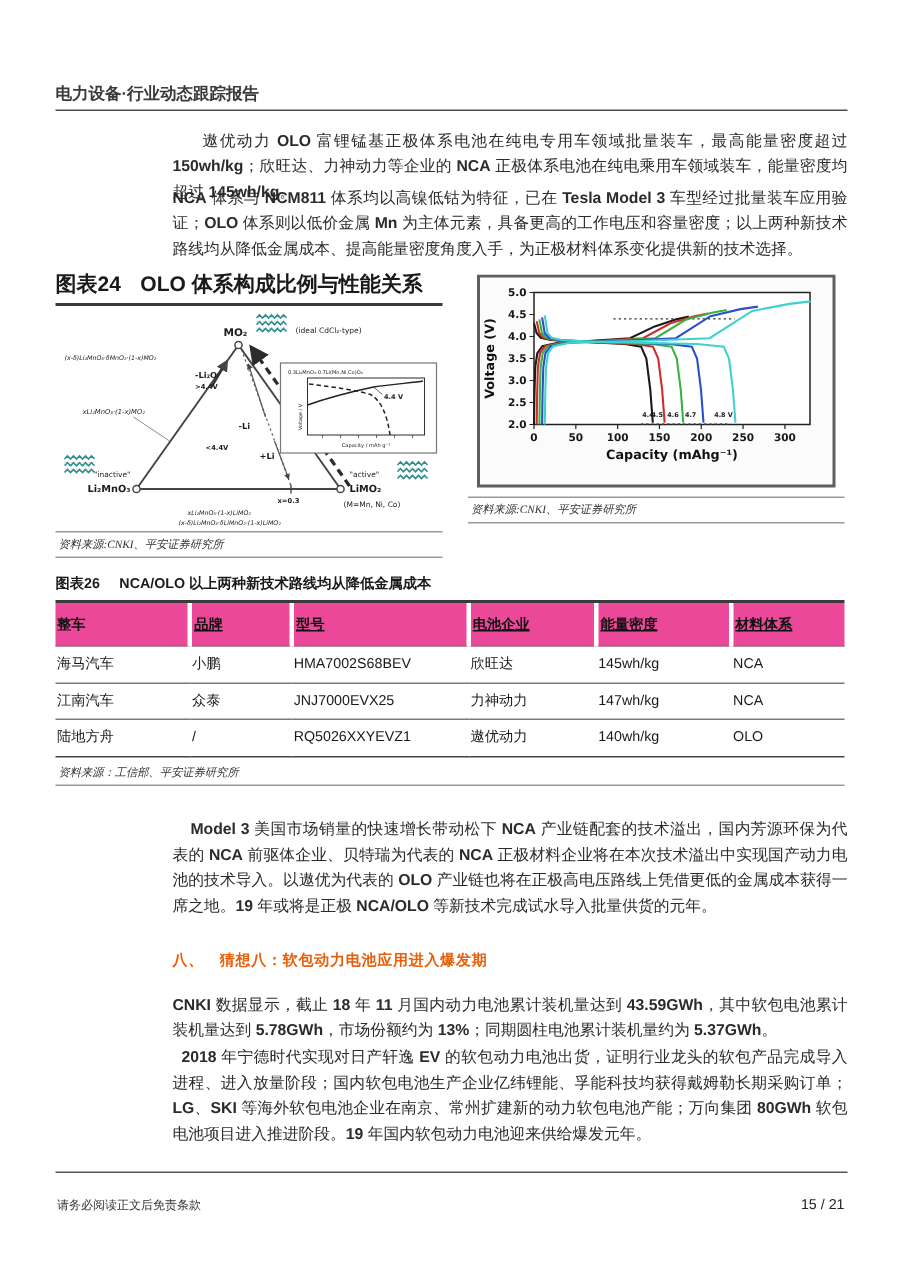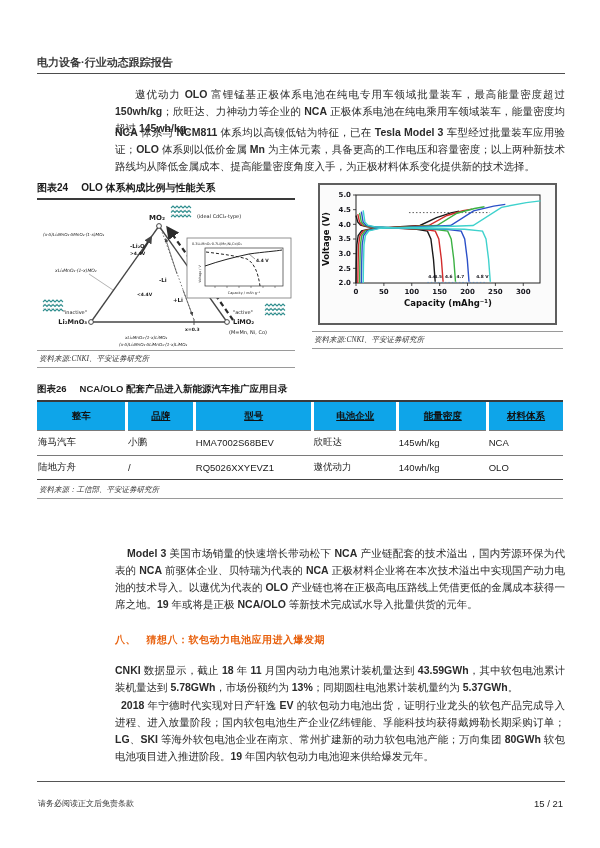--- a/index.html
+++ b/index.html
@@ -25,33 +25,33 @@
   .para b{font-weight:bold;}
   .p1{top:86px;text-indent:20px;}
   .p2{top:124px;}
   .p3{top:545px;text-indent:12px;}
   .p4{top:662px;}
   .p5{top:697px;text-indent:6px;}
   
   .figures-row{left:37px;right:37px;top:181px;display:flex;justify-content:space-between;}
   .fig-col-l{width:258px;}
   .fig-col-r{width:251px;}
-  .fig-caption{font-size:10px;font-weight:bold;color:#1a1a1a;border-bottom:2px solid #3a3a3a;padding-bottom:3px;white-space:nowrap;}
+  .fig-caption{font-size:14px;font-weight:bold;color:#1a1a1a;border-bottom:2px solid #3a3a3a;padding-bottom:3px;white-space:nowrap;}
   .fig-caption .cap-id{margin-right:13px;}
   .fig-body{height:148px;position:relative;padding-top:2px;}
   .fig-source{border-top:1px solid #9a9a9a;border-bottom:1px solid #9a9a9a;
     font-family:"Liberation Serif","DejaVu Serif",serif;font-style:italic;
     font-size:7.5px;color:#333;padding:3px 2px;}
   svg{font-family:"DejaVu Sans",sans-serif;}
   
   .table-block{left:37px;right:37px;top:383px;}
   .tbl-caption{font-size:9.5px;font-weight:bold;color:#1a1a1a;border-bottom:2px solid #3a3a3a;padding-bottom:4px;}
   .tbl-caption .cap-id{margin-right:13px;}
   table{width:100%;border-collapse:collapse;table-layout:fixed;}
-  thead th{background:#0ea5e9;font-size:9.5px;font-weight:bold;color:#111;height:26px;text-align:center;}
+  thead th{background:#ec4899;font-size:9.5px;font-weight:bold;color:#111;height:26px;text-align:left;}
   thead th + th{border-left:3px solid #fff;text-decoration:underline;}
   tbody td{font-size:9.5px;color:#1a1a1a;height:21.5px;border-top:1px solid #7a7a7a;}
   tbody tr:first-child td{border-top:1px solid #7a7a7a;}
   table{border-bottom:1.5px solid #444;}
   .col-c1{width:17.1%}.col-c2{width:12.9%}.col-c3{width:22.4%}.col-c4{width:16.2%}.col-c5{width:17.1%}.col-c6{width:14.3%}
   
   .sec-heading{left:115px;width:460px;top:633px;font-size:10px;font-weight:bold;color:#E8600C;letter-spacing:0.5px;}
   
   .footer-rule{left:37px;right:35px;top:781px;border-top:1px solid #555;}
   .footer-row{left:38px;right:37px;top:798px;display:flex;justify-content:space-between;align-items:center;}
@@ -209,21 +209,21 @@
           <polyline points="51.2,27.3 52.9,39.0 55.7,42.2 62.4,43.7 84.7,44.9 152.6,46.3 170.5,48.1 174.0,56.0 176.6,76.5 178.3,98.8" fill="none" stroke="#3fd2cd" stroke-width="1.4"></polyline>
           <text x="164.12727272727273" y="95.01333333333334" font-size="4.3" font-weight="bold" fill="#16161d">4.8 V</text>
         </svg>
     </div>
     <div class="fig-source">资料来源:CNKI、平安证券研究所</div>
   </div>
 </div>
 
 <div class="abs table-block">
   <div class="tbl-caption">
-    <span class="cap-id">图表26</span><span>NCA/OLO 配套产品进入新能源汽车推广应用目录</span>
+    <span class="cap-id">图表26</span><span>NCA/OLO 以上两种新技术路线均从降低金属成本</span>
   </div>
   <table>
     <colgroup>
       <col class="col-c1">
         <col class="col-c2">
         <col class="col-c3">
         <col class="col-c4">
         <col class="col-c5">
         <col class="col-c6">
     </colgroup>
@@ -240,20 +240,28 @@
     <tbody id="tbl26-body">
         <tr>
           <td>海马汽车</td>
           <td>小鹏</td>
           <td>HMA7002S68BEV</td>
           <td>欣旺达</td>
           <td>145wh/kg</td>
           <td>NCA</td>
         </tr>
         <tr>
+          <td>江南汽车</td>
+          <td>众泰</td>
+          <td>JNJ7000EVX25</td>
+          <td>力神动力</td>
+          <td>147wh/kg</td>
+          <td>NCA</td>
+        </tr>
+        <tr>
           <td>陆地方舟</td>
           <td>/</td>
           <td>RQ5026XXYEVZ1</td>
           <td>遨优动力</td>
           <td>140wh/kg</td>
           <td>OLO</td>
         </tr>
       </tbody>
   </table>
   <div class="fig-source" style="border-top:none;margin-top:2px;">资料来源：工信部、平安证券研究所</div>

